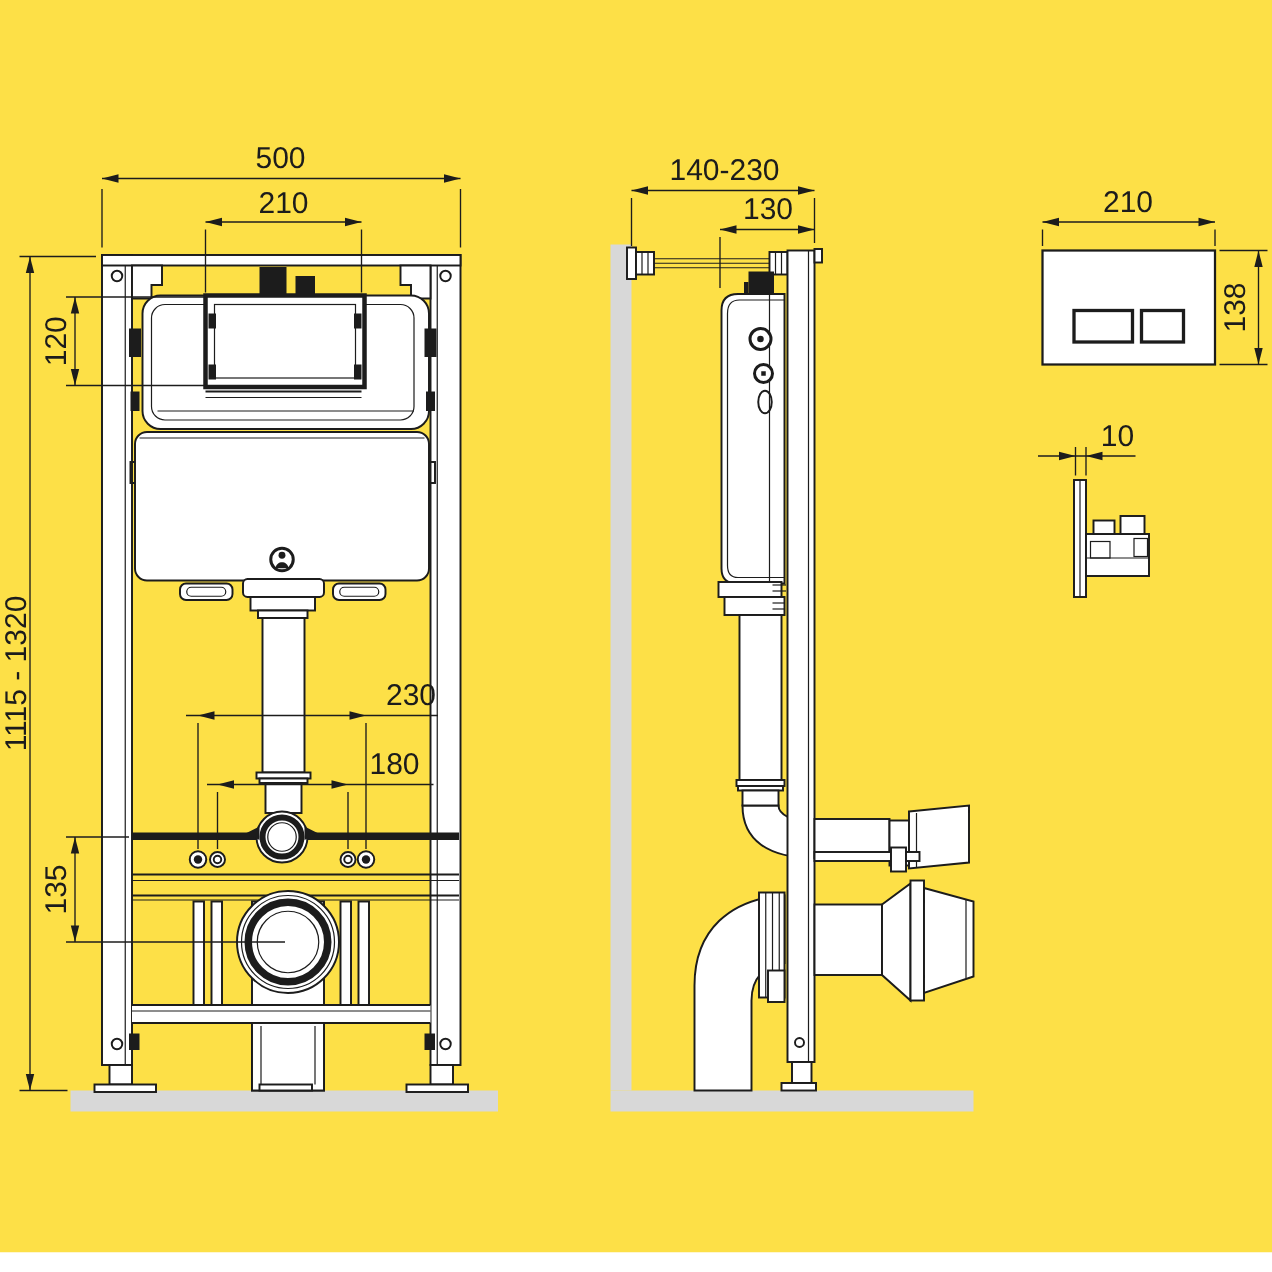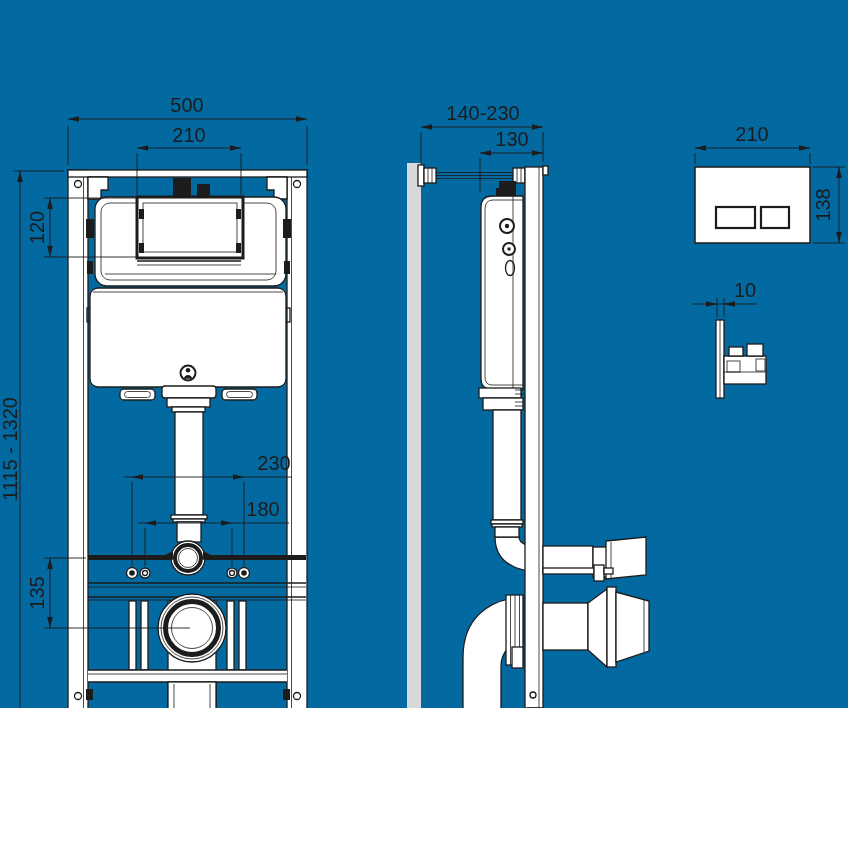--- a/index.html
+++ b/index.html
@@ -1,16 +1,16 @@
 <!DOCTYPE html>
 <html><head>
 <meta charset="utf-8">
 <style>
   html,body{margin:0;padding:0;background:#ffffff;}
-  .page{width:848px;height:708px;background:#0369a1;position:relative;overflow:hidden;}
+  .page{width:848px;height:835px;background:#fde047;position:relative;overflow:hidden;}
   svg{display:block;}
   svg text{font-family:"Liberation Sans", sans-serif;font-size:20px;fill:#1c1c1c;}
   .s0{stroke:#1c1c1c;stroke-width:0.8;fill:none;}
   .s1{stroke:#1c1c1c;stroke-width:1.3;fill:none;}
   .sw{stroke:#1c1c1c;stroke-width:1.3;fill:#ffffff;}
   .sw2{stroke:#1c1c1c;stroke-width:2.2;fill:#ffffff;}
   .s4{stroke:#1c1c1c;stroke-width:4;fill:none;}
   .s5{stroke:#1c1c1c;stroke-width:5;fill:none;}
   .dk{fill:#1c1c1c;stroke:none;}
   .dim{stroke:#1c1c1c;stroke-width:0.9;fill:none;}

